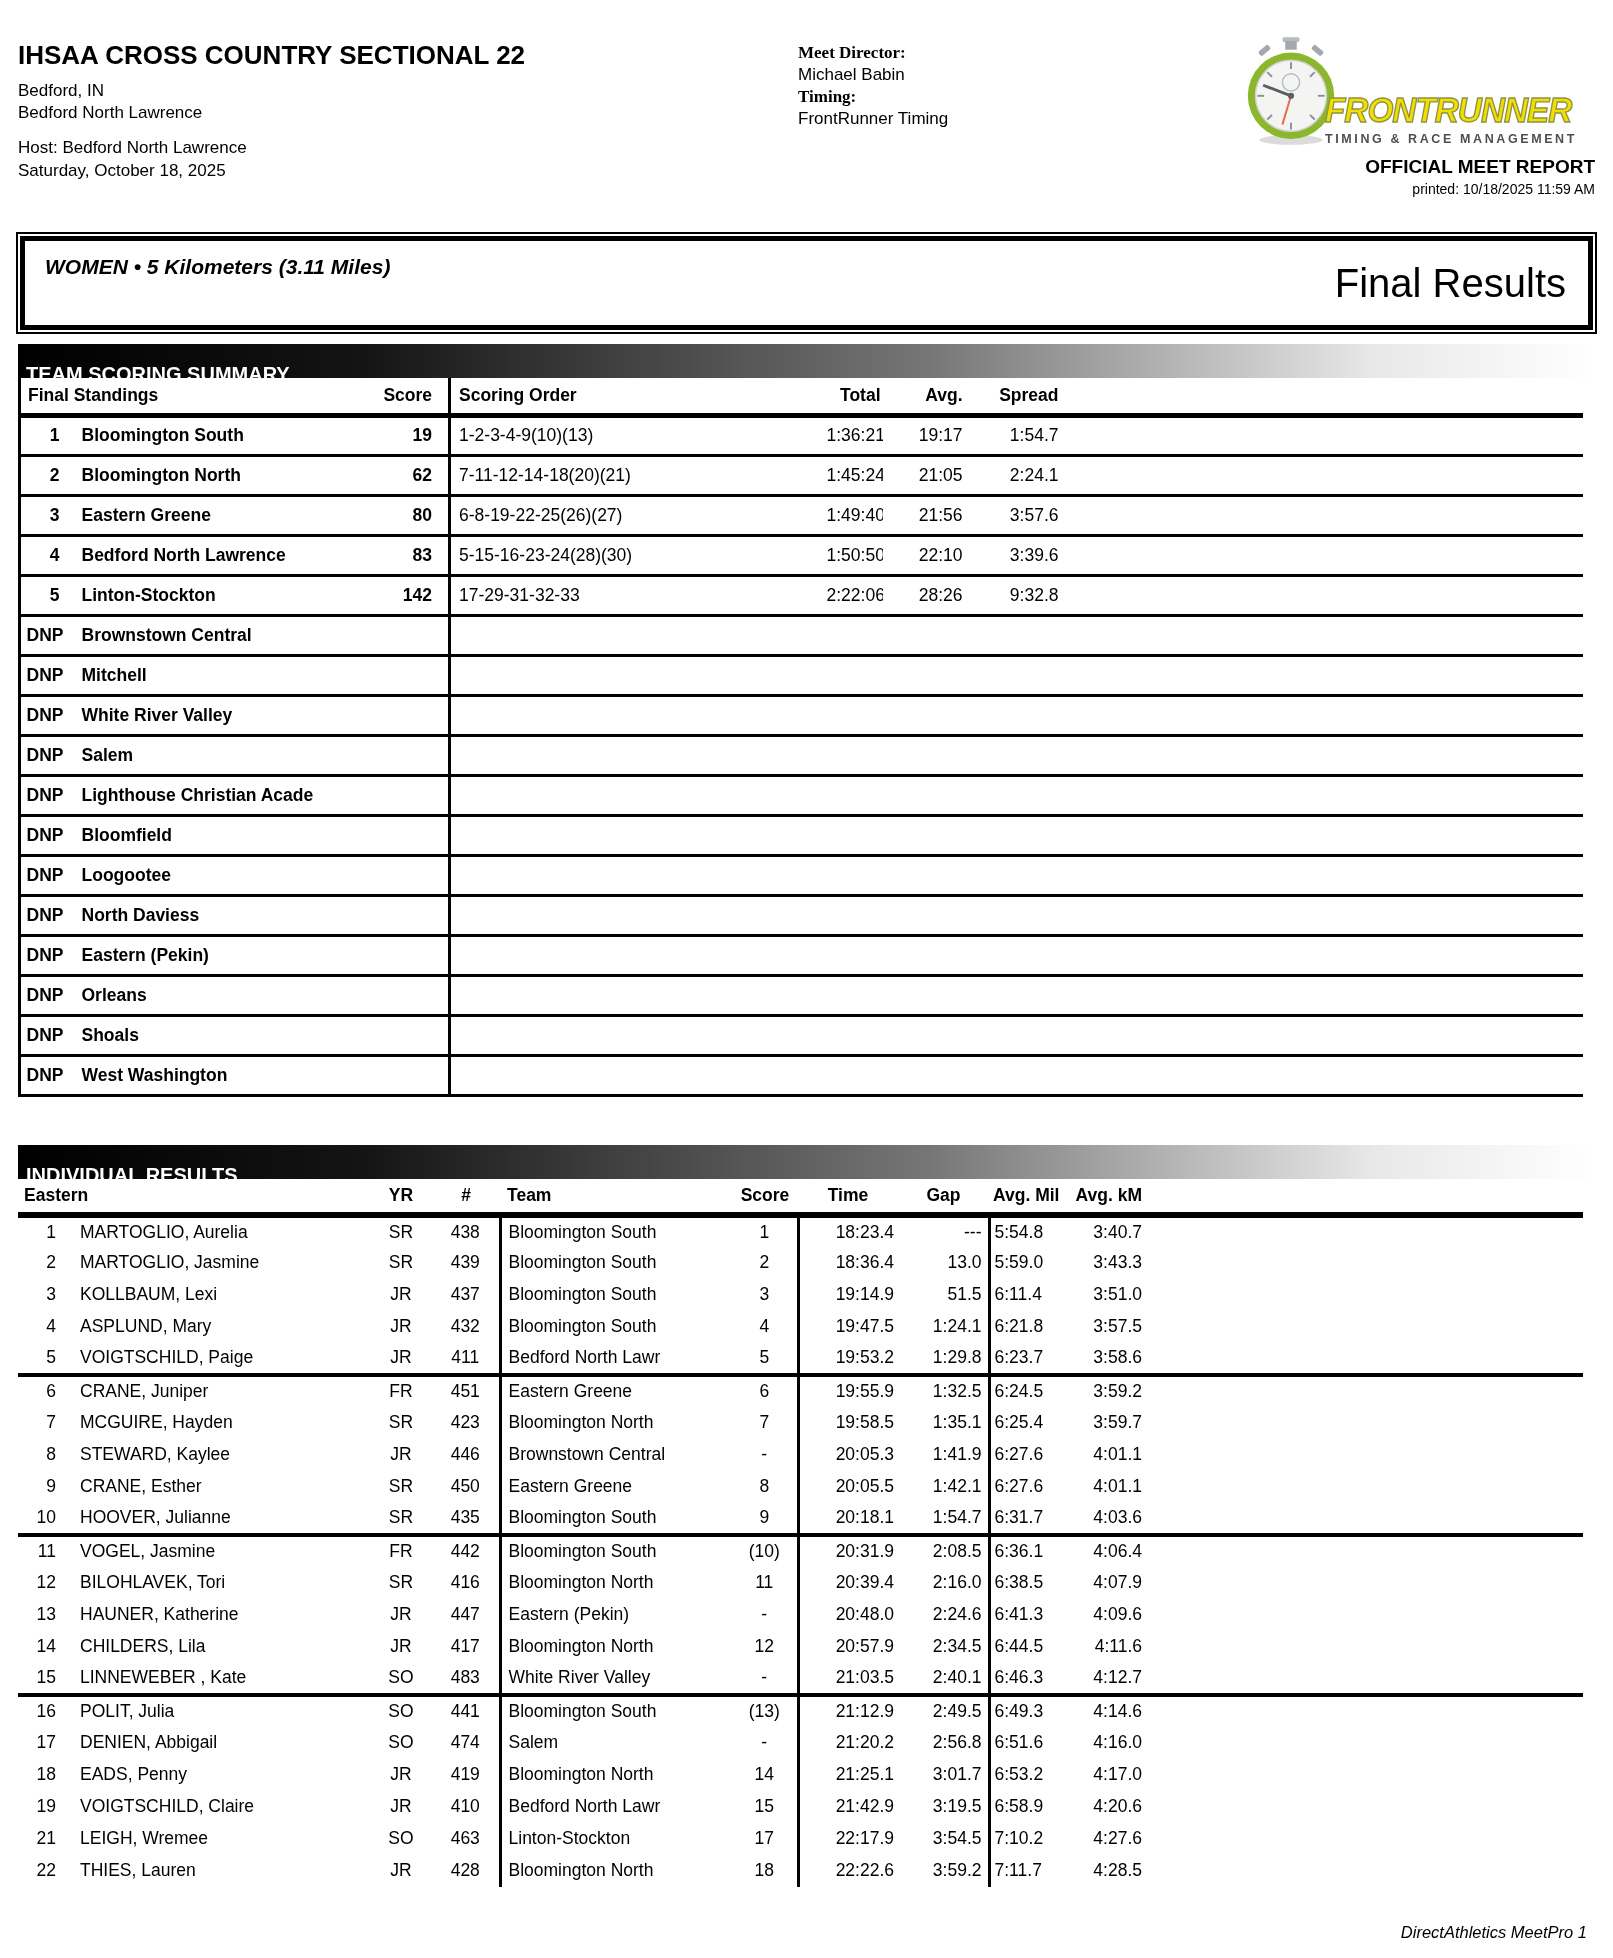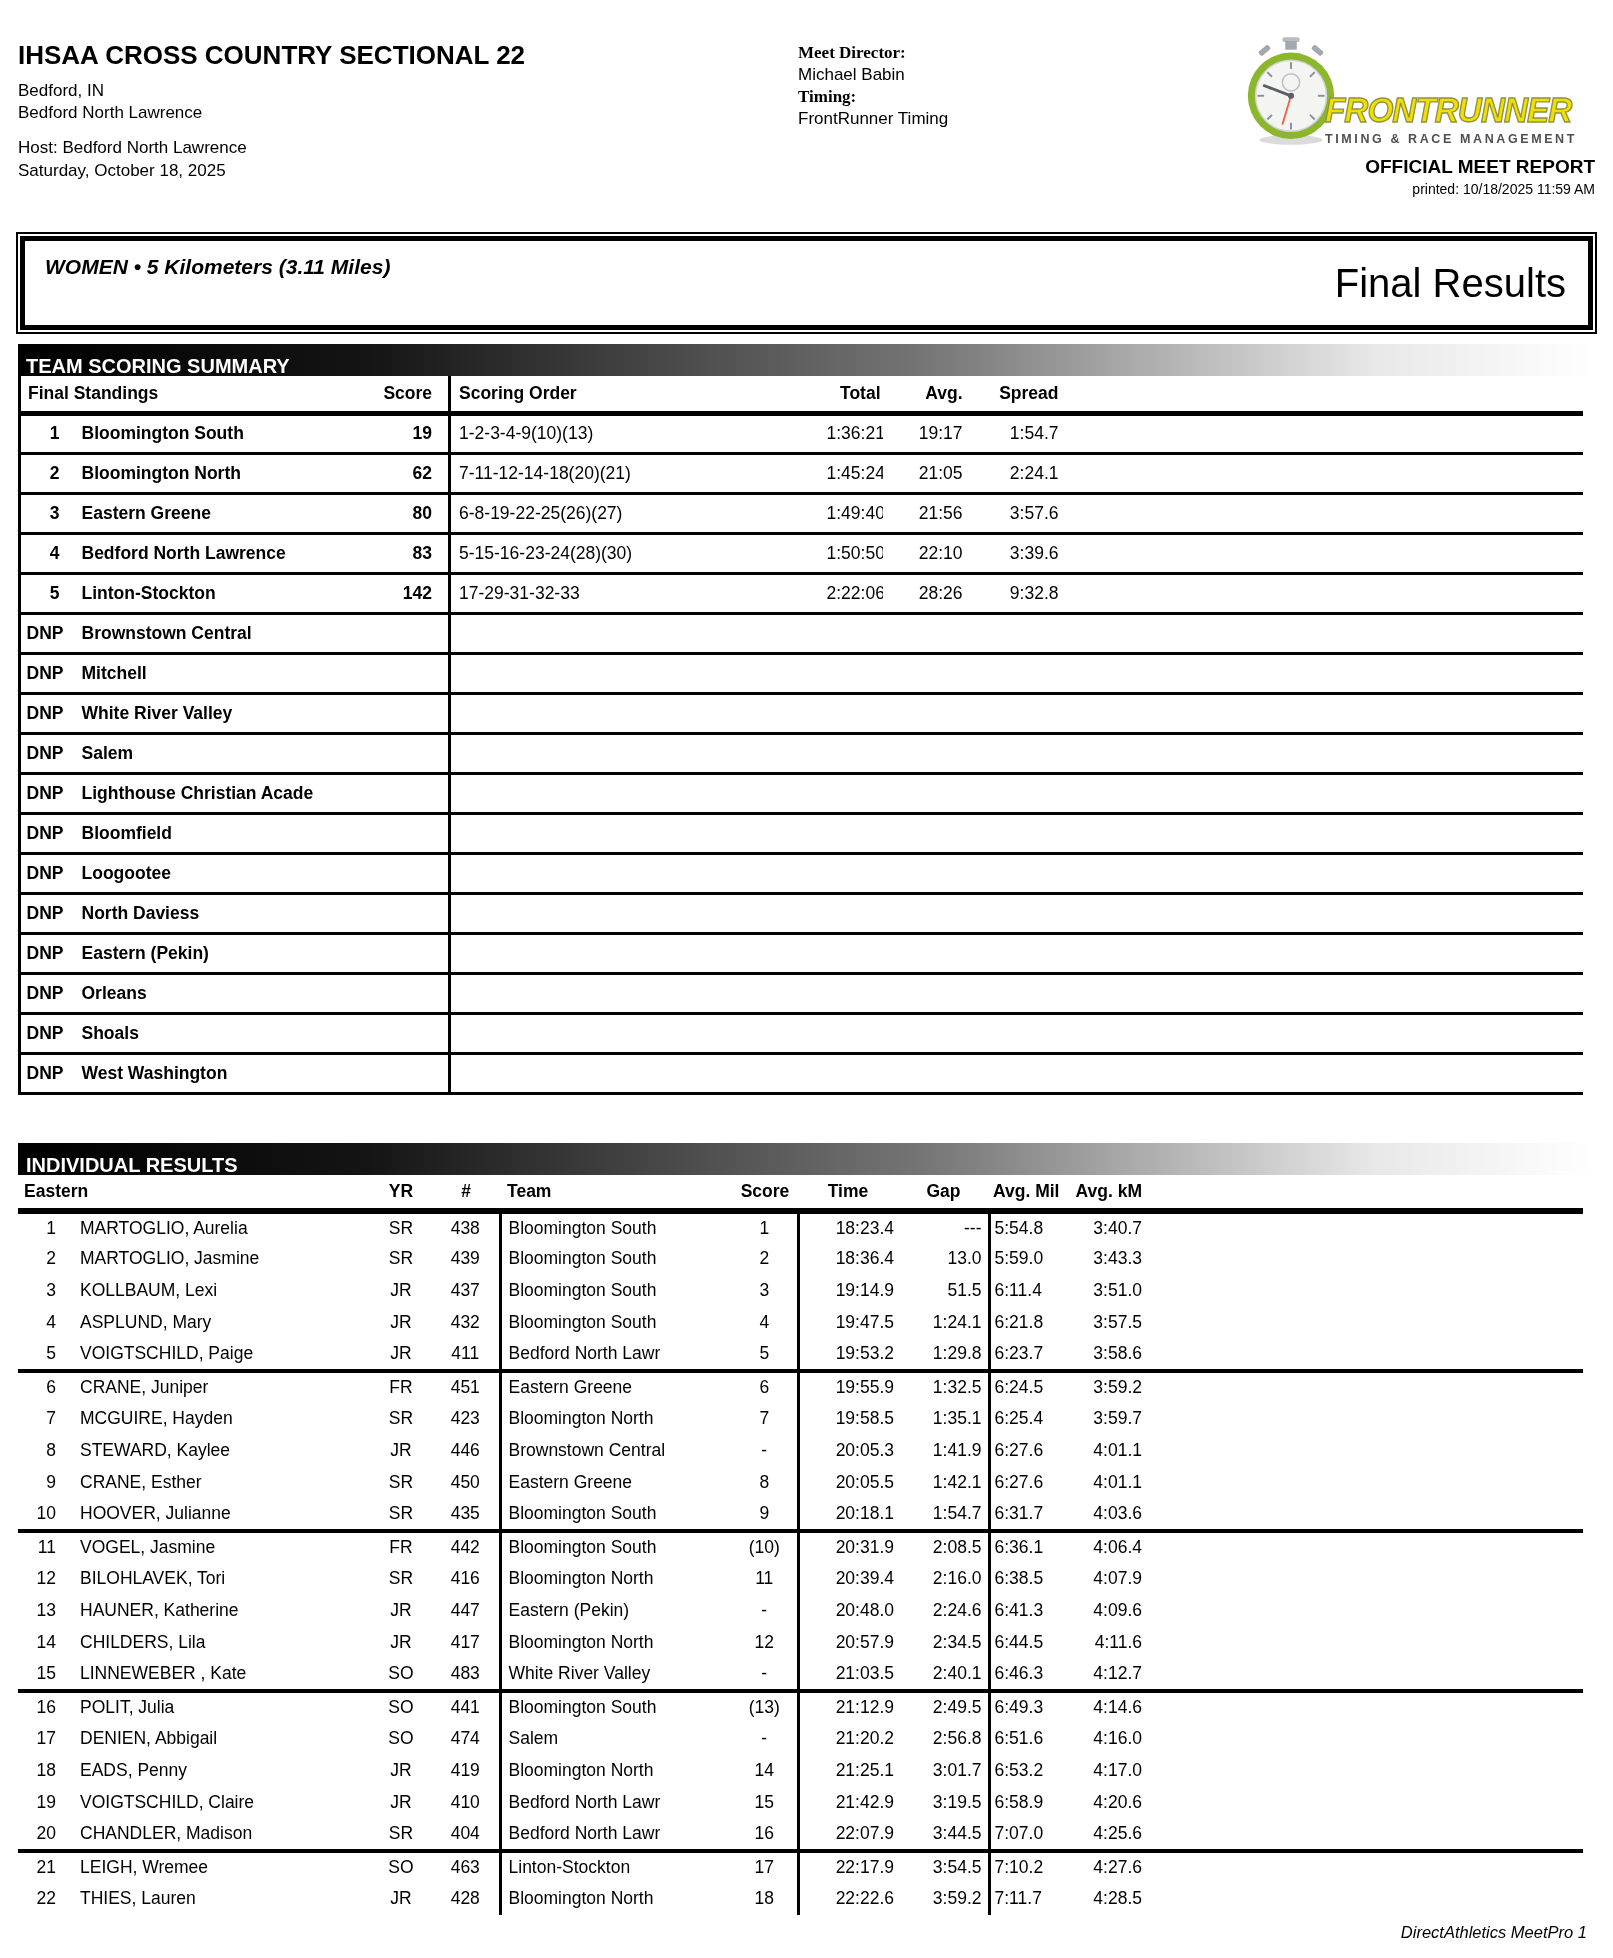--- a/index.html
+++ b/index.html
@@ -52,21 +52,21 @@
   .race-line { font-size:21px; font-weight:bold; font-style:italic; line-height:1.25; }
   .final-results {
     position:absolute; right:22px; top:50%; transform:translateY(-50%);
     font-size:40px; font-weight:normal;
   }
 
   
   .section-bar {
     margin-top:14px;
     background:linear-gradient(90deg,#000 0%,#141414 22%,#777 58%,#e8e8e8 86%,#fff 100%);
-    color:#fff; font-weight:bold; font-size:20px; line-height:27px; padding:9px 8px; height:32px;
+    color:#fff; font-weight:bold; font-size:20px; line-height:27px; padding:17px 8px; height:32px;
   }
   .bar2 { margin-top:48px; }
 
   
   table { border-collapse:collapse; table-layout:fixed; width:1565px; }
   th, td { padding:0; overflow:hidden; white-space:nowrap; }
   .al { text-align:left; } .ar { text-align:right; } .ac { text-align:center; }
   .b { font-weight:bold; }
   .bl { border-left:3px solid #000; }
   .pl4{padding-left:4px;} .pl6{padding-left:6px;} .pl7{padding-left:7px;} .pl8{padding-left:8px;}
@@ -619,33 +619,20 @@
           <td class="ac">JR</td>
           <td class="ac">410</td>
           <td class="al bl pl7">Bedford North Lawr</td>
           <td class="ac">15</td>
           <td class="ar bl pr4">21:42.9</td>
           <td class="ar pr6">3:19.5</td>
           <td class="al bl pl4">6:58.9</td>
           <td class="ar pr2">4:20.6</td>
           <td class=""></td>
         </tr>
-        <tr class="group">
-          <td class="ar pr8">20</td>
-          <td class="al pl16">CHANDLER, Madison</td>
-          <td class="ac">SR</td>
-          <td class="ac">404</td>
-          <td class="al bl pl7">Bedford North Lawr</td>
-          <td class="ac">16</td>
-          <td class="ar bl pr4">22:07.9</td>
-          <td class="ar pr6">3:44.5</td>
-          <td class="al bl pl4">7:07.0</td>
-          <td class="ar pr2">4:25.6</td>
-          <td class=""></td>
-        </tr>
         <tr>
           <td class="ar pr8">21</td>
           <td class="al pl16">LEIGH, Wremee</td>
           <td class="ac">SO</td>
           <td class="ac">463</td>
           <td class="al bl pl7">Linton-Stockton</td>
           <td class="ac">17</td>
           <td class="ar bl pr4">22:17.9</td>
           <td class="ar pr6">3:54.5</td>
           <td class="al bl pl4">7:10.2</td>

